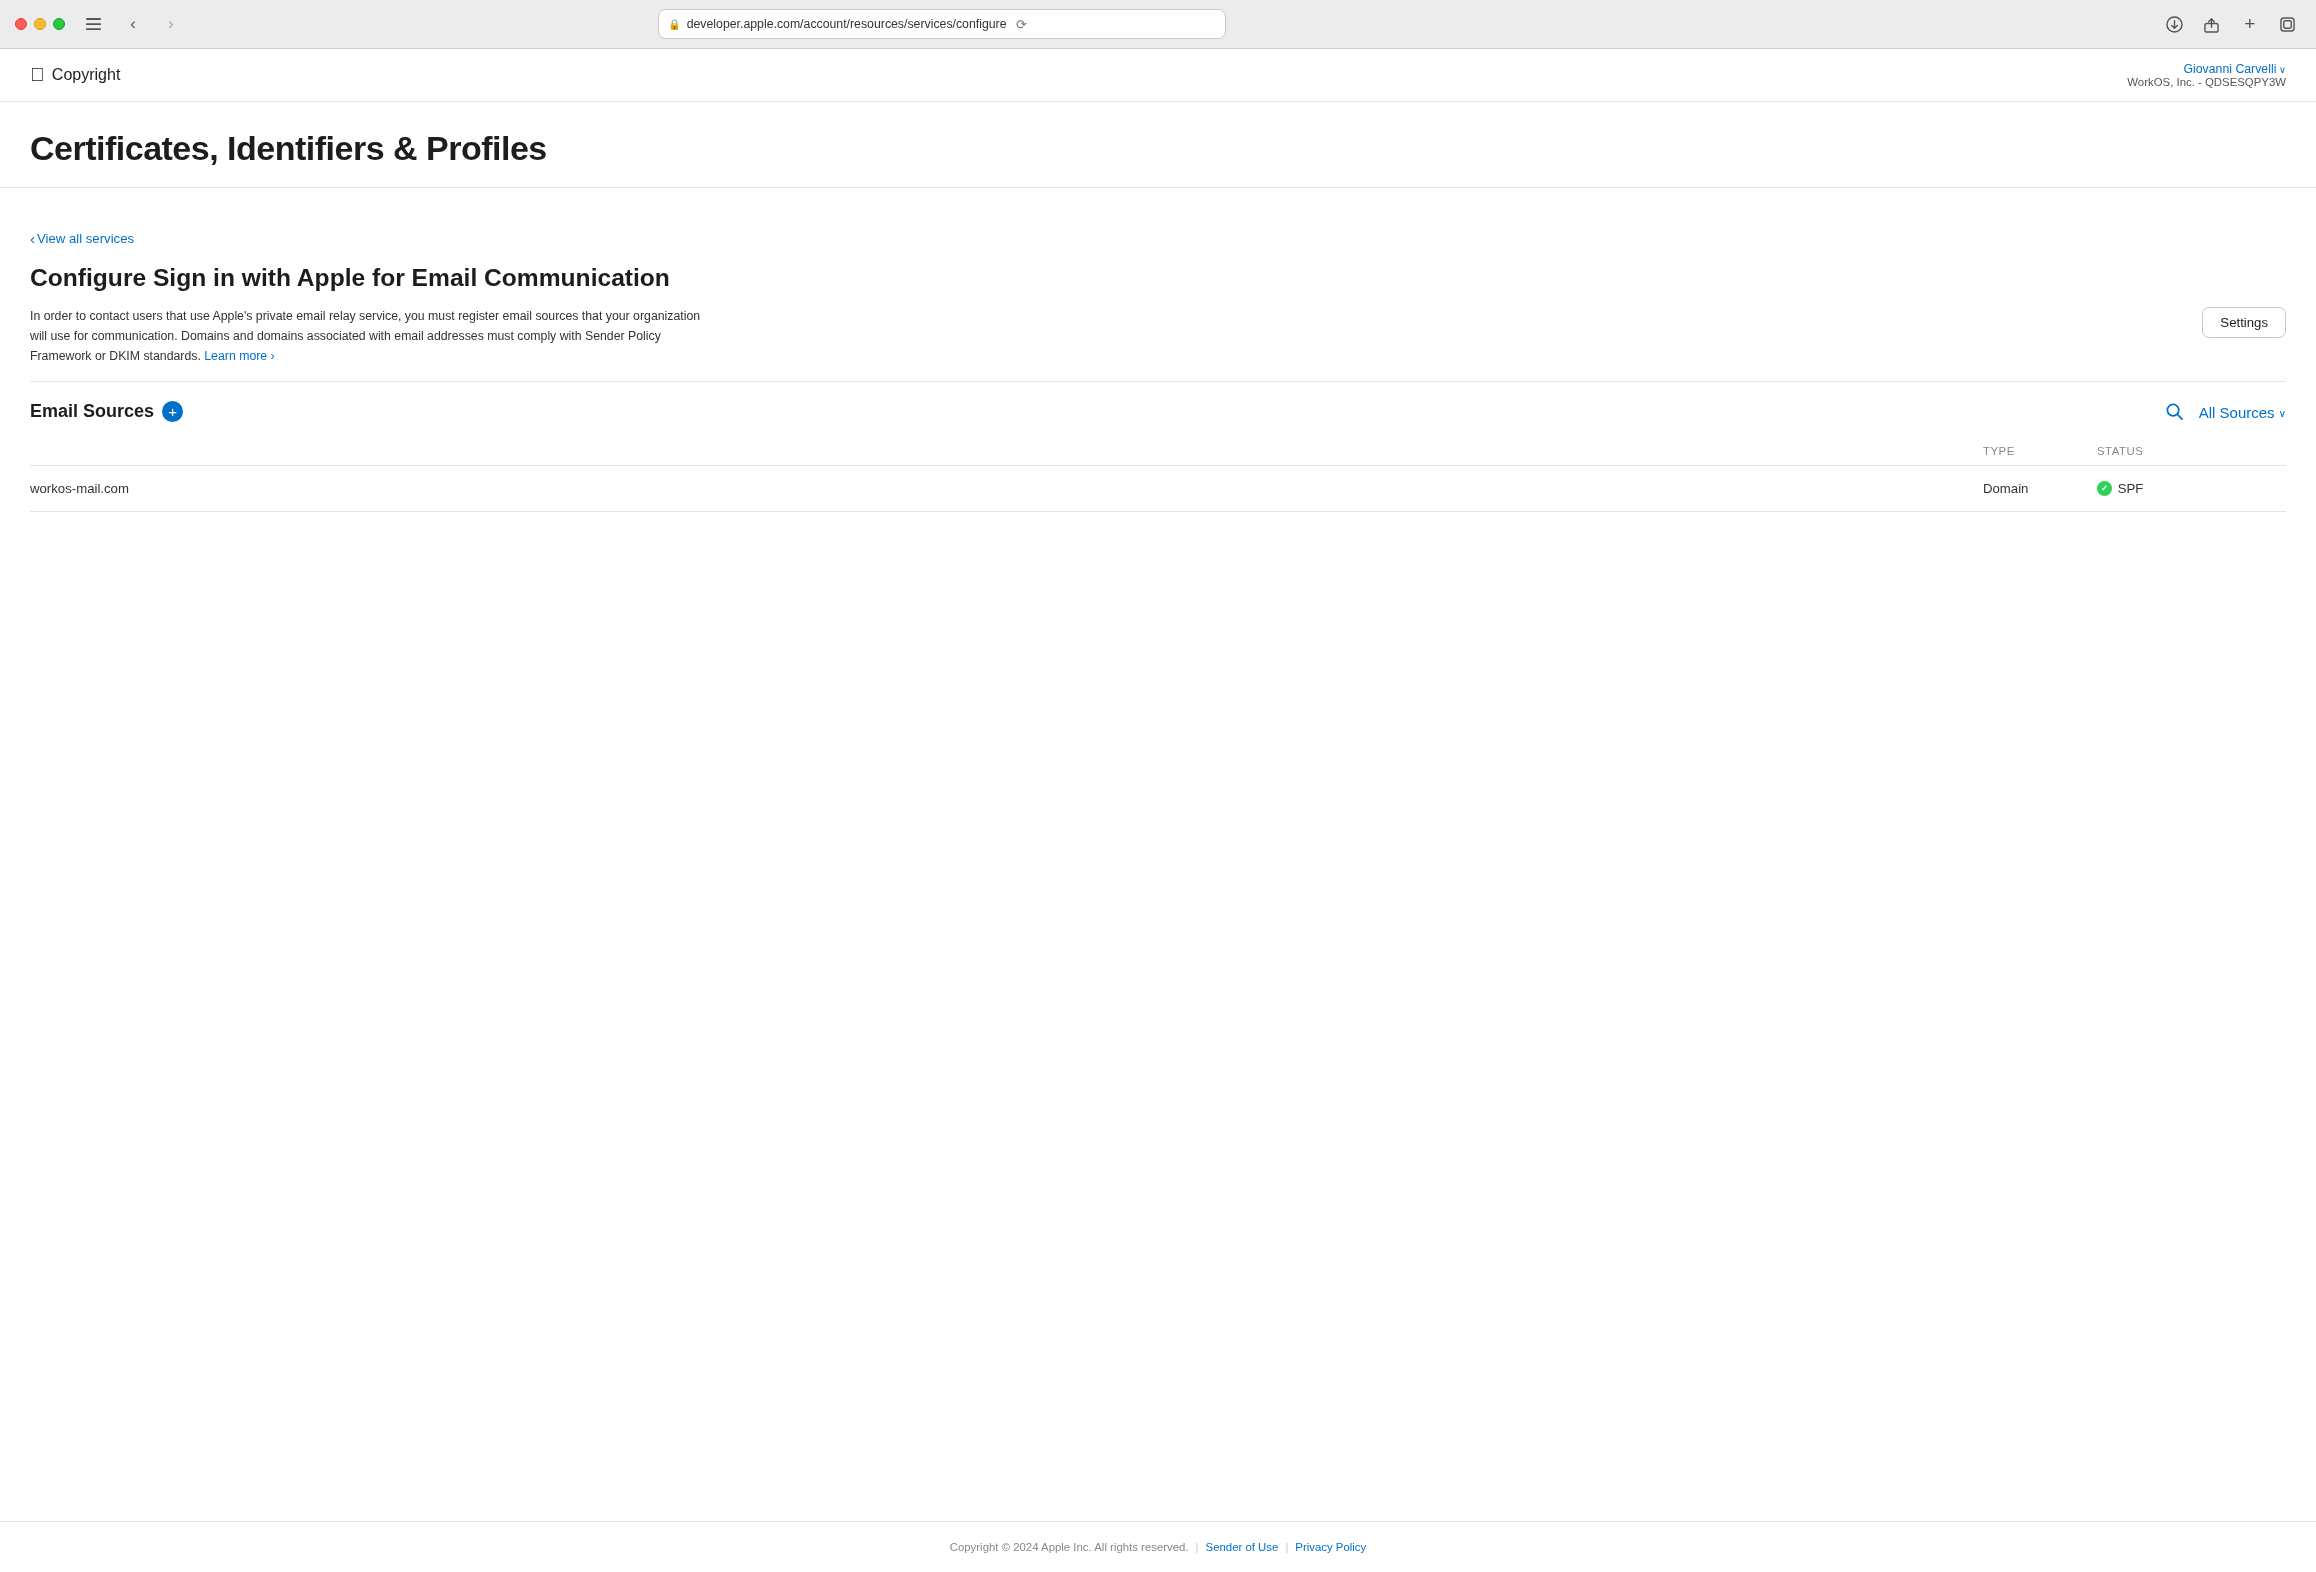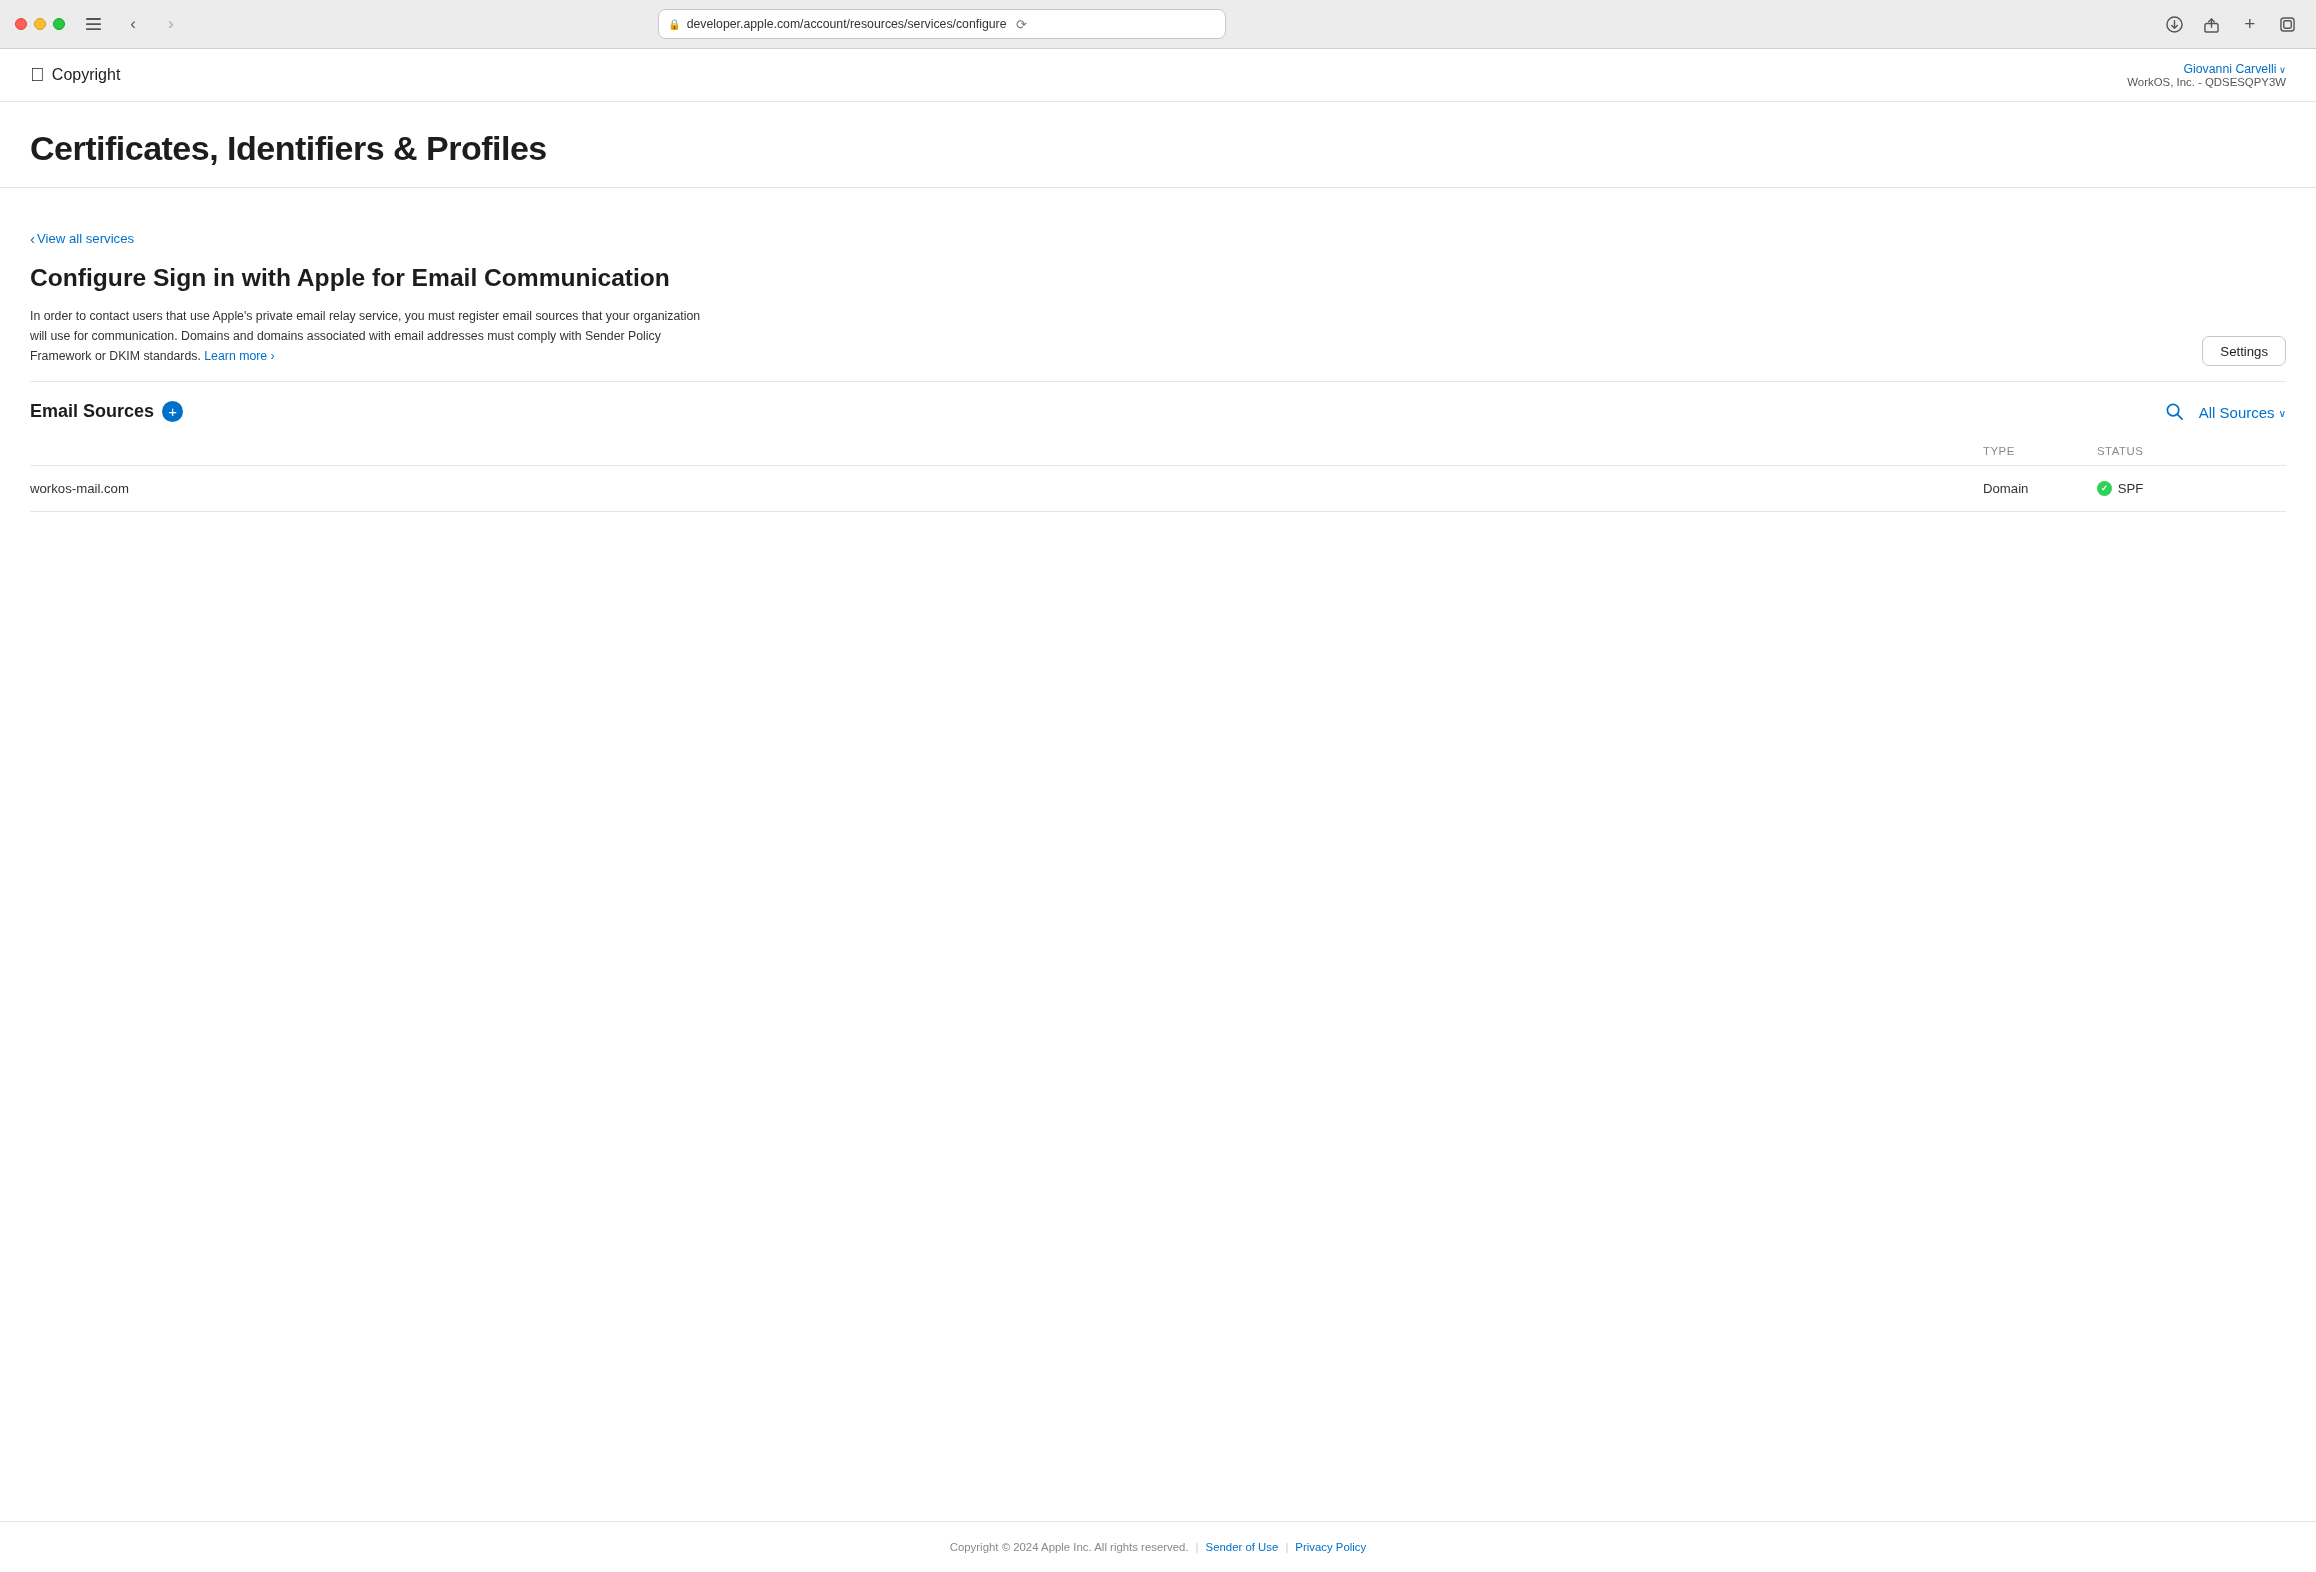--- a/index.html
+++ b/index.html
@@ -223,21 +223,21 @@
     }
 
     .description a {
       color: #0070c9;
       text-decoration: none;
     }
 
     .description-settings-row {
       display: flex;
       justify-content: space-between;
-      align-items: flex-end;
+      align-items: flex-start;
       margin-bottom: 15px;
     }
 
     .settings-btn {
       background: #fff;
       border: 0.9px solid #c7c7c7;
       border-radius: 7px;
       padding: 6.6px 17px;
       font-size: 13.2px;
       color: #1d1d1f;

